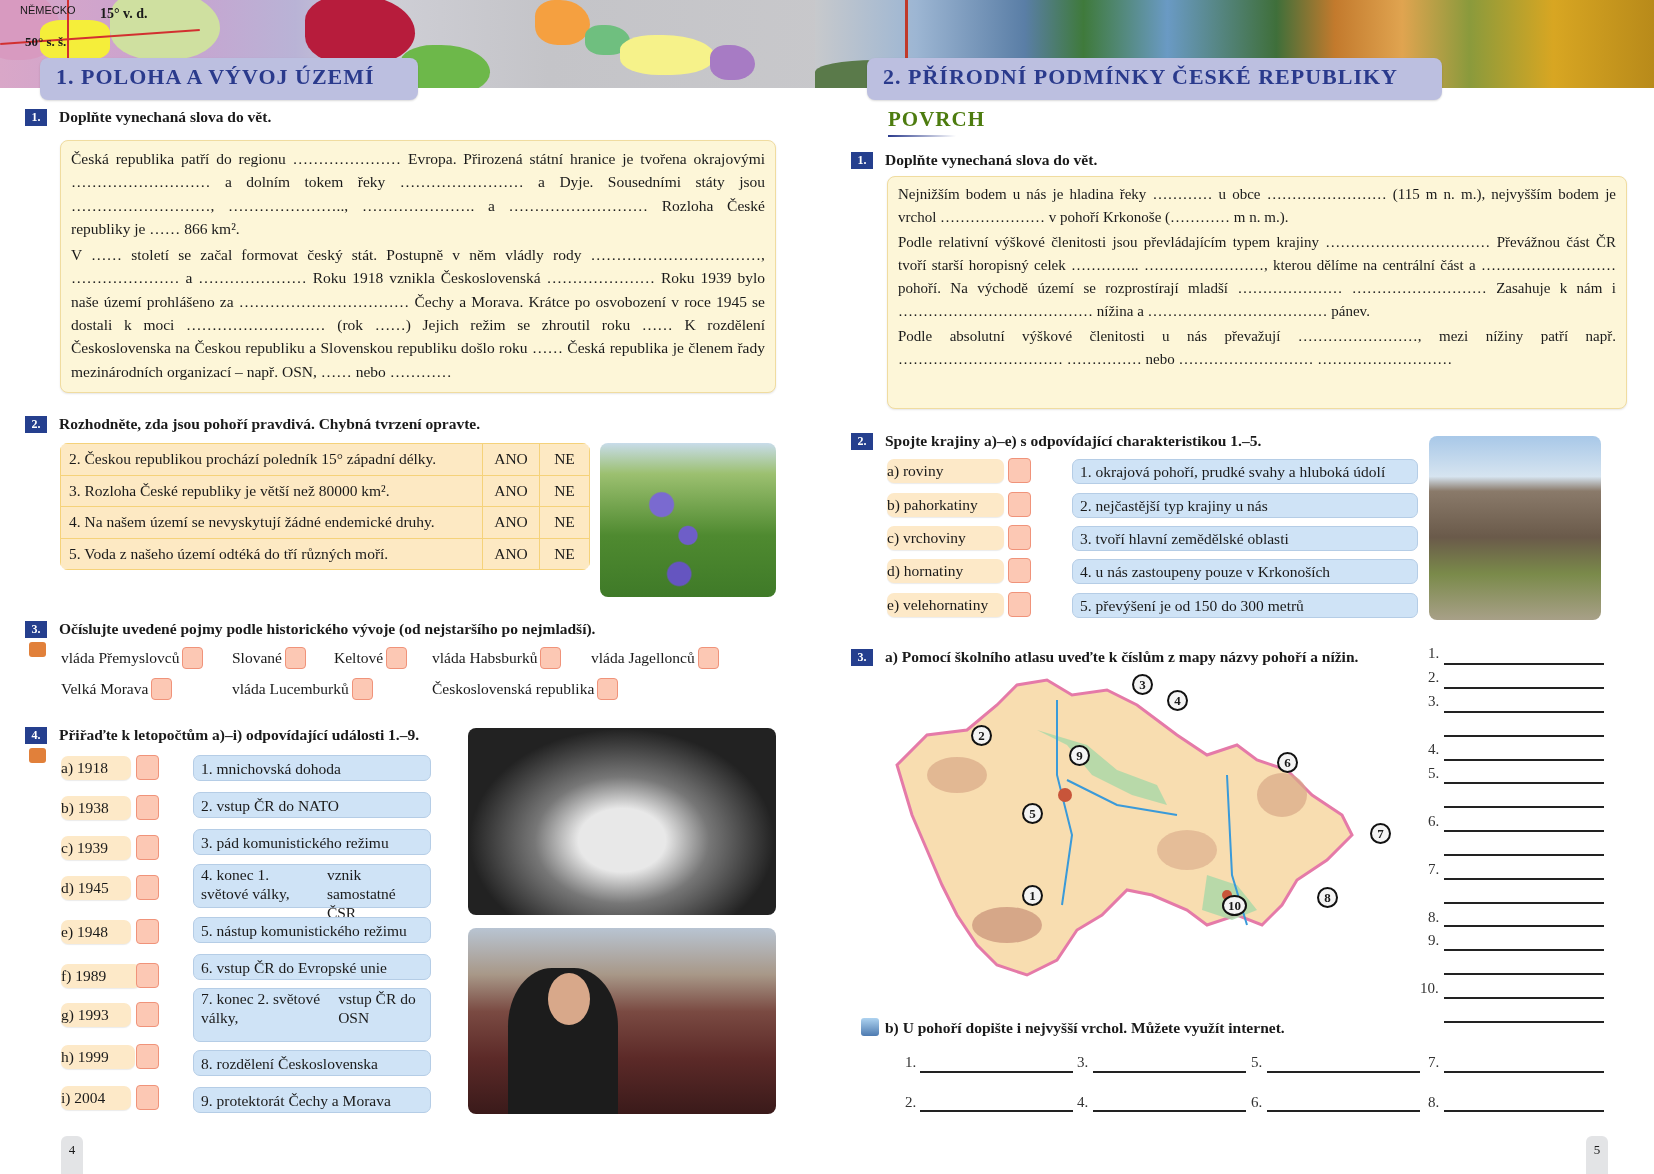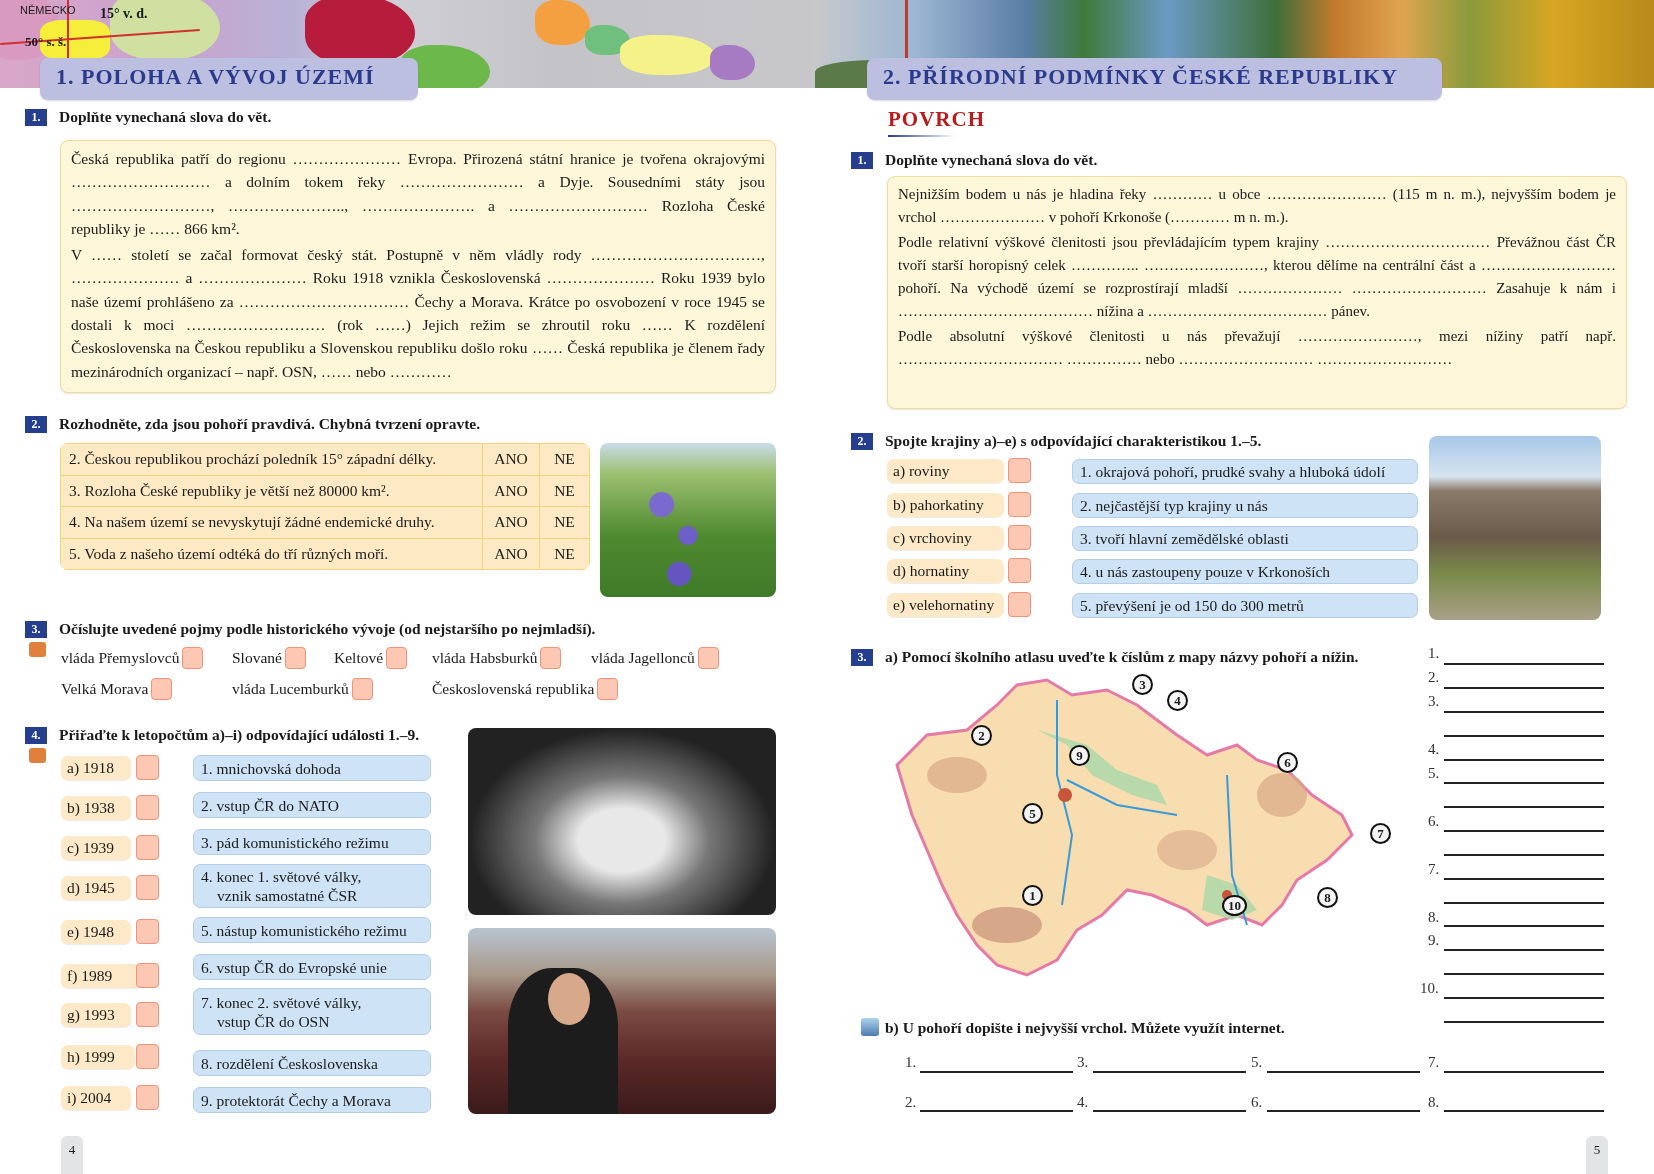--- a/index.html
+++ b/index.html
@@ -7,35 +7,35 @@
 .page{position:absolute;top:0;height:1174px}
 #left{left:0;width:827px}
 #right{left:827px;width:827px}
 .banner{position:absolute;top:0;height:88px;overflow:hidden}
 #left .banner{left:0;width:844px;background:linear-gradient(90deg,#d9a7c8 0%,#c9a2cf 20%,#b9b3d6 35%,#cfcfd6 45%,#c4c4c8 65%,#c8c8cb 100%)}
 #right .banner{left:-12px;width:839px;background:linear-gradient(90deg,#c7c9cc 0%,#9db6d3 12%,#5a7ea6 25%,#3f7a3b 32%,#6a9ac4 42%,#3f6f3a 55%,#c37a2d 62%,#e0a450 70%,#8a9a3c 78%,#d8a622 88%,#b88a1a 100%)}
 .map-blob{position:absolute;border-radius:40% 60% 50% 45%}
 .chapter-title{position:absolute;top:58px;height:42px;background:#bcbfe0;border-radius:8px;color:#2a3a8c;font-weight:bold;font-size:22px;letter-spacing:1px;padding:6px 16px;white-space:nowrap;box-shadow:0 1px 2px rgba(0,0,0,.15)}
 #left .chapter-title{left:40px;width:378px}
 #right .chapter-title{left:40px;width:575px}
-.subhead{position:absolute;left:61px;top:107px;font-size:21px;font-weight:bold;color:#b91c1c;letter-spacing:1px}
+.subhead{position:absolute;left:61px;top:107px;font-size:21px;font-weight:bold;color:#4d7c0f;letter-spacing:1px}
 .subhead-line{position:absolute;left:61px;top:135px;width:68px;height:2px;background:linear-gradient(90deg,#2a3a8c,#fff)}
 .task{position:absolute;display:flex;align-items:center;font-weight:bold;font-size:15.5px}
 .num{display:inline-block;background:#253f8e;color:#fff;font-size:12px;font-weight:bold;width:22px;height:17px;line-height:17px;text-align:center;margin-right:12px}
 .box-yellow{position:absolute;background:#fdf6d8;border:1px solid #f0dca0;border-radius:8px;font-size:15.5px;line-height:23.3px;padding:6px 10px;text-align:justify;box-shadow:0 1px 2px rgba(0,0,0,.1)}
 .box-yellow p{margin-bottom:3px}
 table.tf{position:absolute;border-collapse:collapse;background:#fde9c3;border-radius:8px;overflow:hidden;font-size:15.5px}
 table.tf td{border:1px solid #f5d27a;padding:0 8px;height:31.5px}
 table.tf td.yn{text-align:center;width:57px}
 table.tf td.yn2{width:50px}
 .photo{position:absolute;border-radius:8px;overflow:hidden}
 .ans{display:inline-block;width:21px;height:22px;background:#fcc8b4;border:1px solid #f0937a;border-radius:4px;vertical-align:middle;margin-left:3px}
 .row3{position:absolute;font-size:15.5px;display:flex;align-items:center;white-space:nowrap}
 .puzzle{position:absolute;width:17px;height:15px;background:#e1803a;border-radius:3px}
-.pill-y{position:absolute;background:#fde9c8;border-radius:7px;font-size:15.5px;padding:0 6px;height:24px;line-height:24px;box-shadow:0 1px 1px rgba(0,0,0,.08)}
+.pill-y{position:absolute;background:#fde9c8;border-radius:7px;font-size:15.5px;padding:0 0;height:24px;line-height:24px;box-shadow:0 1px 1px rgba(0,0,0,.08)}
 .pill-b{position:absolute;background:#cfe3f6;border:1px solid #b5cde6;border-radius:7px;font-size:15.5px;padding:0 7px;line-height:19px;display:flex;align-items:center}
 .sq{position:absolute;width:23px;height:25px;background:#fcc8b4;border:1px solid #f0937a;border-radius:4px}
 .page-num{position:absolute;top:1136px;width:22px;height:38px;background:#e3e4e6;border-radius:6px 6px 0 0;font-size:13px;text-align:center;padding-top:6px}
 .line-label{position:absolute;font-size:15px;color:#333}
 .hr{position:absolute;height:1.5px;background:#222}
 .circ{position:absolute;width:21px;height:21px;border:2px solid #111;border-radius:50%;background:#f4f4f4;font-size:13px;font-weight:bold;text-align:center;line-height:17px}
 .pc-icon{position:absolute;width:18px;height:18px;background:linear-gradient(#aed3f0,#4d7ab0);border-radius:3px}
 </style>
 </head>
 <body>
@@ -163,31 +163,31 @@
 
   <div class="pill-b" style="left:193px;top:755px;width:238px;height:26px">
       <span>1. mnichovská dohoda</span>
     </div>
   <div class="pill-b" style="left:193px;top:792px;width:238px;height:26px">
       <span>2. vstup ČR do NATO</span>
     </div>
   <div class="pill-b" style="left:193px;top:829px;width:238px;height:26px">
       <span>3. pád komunistického režimu</span>
     </div>
-  <div class="pill-b" style="left:193px;top:864px;width:238px;height:44px;flex-direction:column;align-items:flex-start;justify-content:center">
+  <div class="pill-b" style="left:193px;top:864px;width:238px;height:44px;align-items:flex-start;justify-content:center">
       <span>4. konec 1. světové války,</span>
       <span style="padding-left:16px">vznik samostatné ČSR</span>
     </div>
   <div class="pill-b" style="left:193px;top:917px;width:238px;height:26px">
       <span>5. nástup komunistického režimu</span>
     </div>
   <div class="pill-b" style="left:193px;top:954px;width:238px;height:26px">
       <span>6. vstup ČR do Evropské unie</span>
     </div>
-  <div class="pill-b" style="left:193px;top:988px;width:238px;height:47px;flex-direction:column;align-items:flex-start;justify-content:center">
+  <div class="pill-b" style="left:193px;top:988px;width:238px;height:54px;flex-direction:row;align-items:flex-start;justify-content:center">
       <span>7. konec 2. světové války,</span>
       <span style="padding-left:16px">vstup ČR do OSN</span>
     </div>
   <div class="pill-b" style="left:193px;top:1050px;width:238px;height:26px">
       <span>8. rozdělení Československa</span>
     </div>
   <div class="pill-b" style="left:193px;top:1087px;width:238px;height:26px">
       <span>9. protektorát Čechy a Morava</span>
     </div>
 

